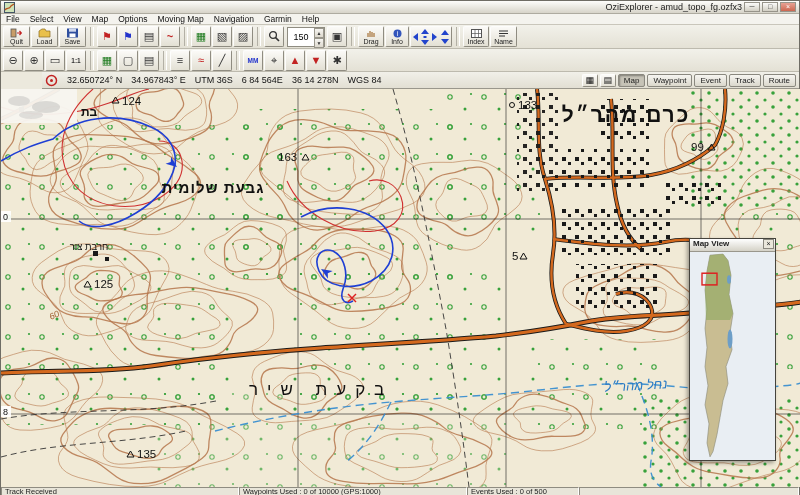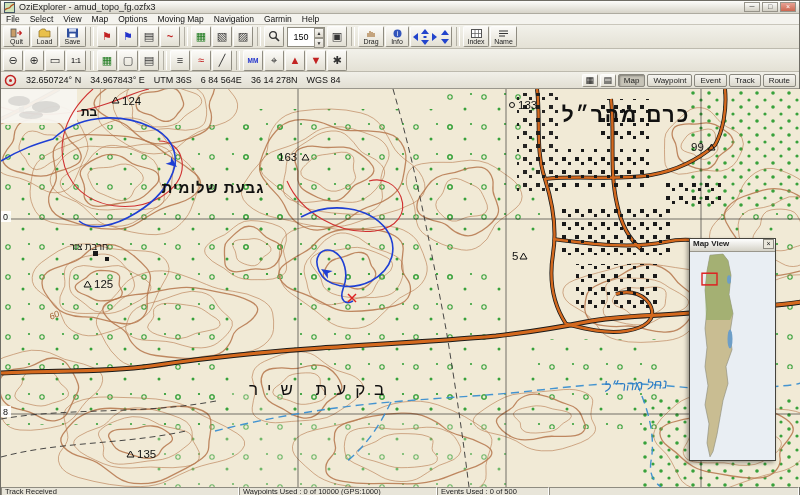--- a/index.html
+++ b/index.html
@@ -1,20 +1,20 @@
 <!DOCTYPE html>
 <html><head>
 <meta charset="utf-8">
 <style>
   *{margin:0;padding:0;box-sizing:border-box;font-family:"Liberation Sans","DejaVu Sans",sans-serif;}
   html,body{width:800px;height:495px;overflow:hidden;background:#888;}
   .window{width:800px;height:495px;display:flex;flex-direction:column;background:#ece9dd;border:1px solid #6f6d65;}
   
   .titlebar{height:13px;background:linear-gradient(#fdfdfb,#d7d4c9);display:flex;align-items:center;padding:0 3px;border-bottom:1px solid #aeaba0;flex:0 0 13px;}
-  .titlebar .title{font-size:9px;color:#1c1c1c;margin-left:4px;flex:1;white-space:nowrap;overflow:hidden;}
+  .titlebar .title{font-size:9px;color:#1c1c1c;margin-left:4px;flex:1;white-space:nowrap;overflow:hidden;text-align:right;}
   .winbtn{width:16px;height:10px;margin-left:2px;border:1px solid #97948a;background:linear-gradient(#fbfbf9,#d2cfc3);font-size:7px;line-height:8px;text-align:center;color:#333;cursor:default;}
   .winbtn.close{background:linear-gradient(#e7a294,#cc6750);color:#fff;}
   
   .menubar{height:11px;background:#f4f3ee;display:flex;align-items:center;border-bottom:1px solid #c9c6bb;flex:0 0 11px;}
   .menuitem{font-size:8.5px;line-height:11px;padding:0 5px;color:#111;}
   
   .toolbar{display:flex;align-items:center;padding:1px 2px;background:linear-gradient(#f2f1ea,#e4e1d5);border-bottom:1px solid #bdbaae;}
   .tb1{height:24px;flex:0 0 24px;}
   .tb2{height:23px;flex:0 0 23px;}
   .btn3d{background:linear-gradient(180deg,#fbfaf7,#e3e0d4);border:1px solid;border-color:#fdfdfc #8f8c81 #8f8c81 #fdfdfc;border-radius:2px;display:flex;align-items:center;justify-content:center;cursor:default;}
@@ -22,21 +22,21 @@
   .tb-big .lbl{font-size:7px;line-height:7px;color:#222;}
   .tb-sm{width:20px;height:21px;margin-right:1px;font-size:11px;line-height:11px;}
   .tb-sm.mini{font-size:6.5px;font-weight:bold;}
   .sep{width:4px;height:19px;border-left:1px solid #b3b0a5;border-right:1px solid #fff;margin:0 3px;}
   .red{color:#c22222;} .blue{color:#2233cc;} .green{color:#1d7a1d;} .dark{color:#333;}
   .spin{width:38px;height:20px;display:flex;margin:0 2px;border:1px solid #8f8c81;background:#fff;}
   .spinval{flex:1;font-size:9px;line-height:18px;text-align:center;}
   .spinbtns{width:10px;display:flex;flex-direction:column;}
   .sb{flex:1;font-size:5px;line-height:8px;text-align:center;background:linear-gradient(#f6f5f1,#ddd9cd);border:1px solid #9a978c;color:#333;}
   
-  .coordbar{height:17px;flex:0 0 17px;display:flex;align-items:center;background:linear-gradient(#f1f0e9,#e2dfd3);border-bottom:1px solid #9a978c;font-size:9px;color:#111;padding:0 3px;column-gap:9px;white-space:nowrap;}
+  .coordbar{height:17px;flex:0 0 17px;display:flex;align-items:center;background:linear-gradient(#f1f0e9,#e2dfd3);border-bottom:1px solid #9a978c;font-size:9px;color:#111;padding:0 3px;column-gap:9px;white-space:nowrap;margin-left:41px;}
   .coord-right{margin-left:auto;display:flex;align-items:center;column-gap:2px;}
   .ctgl{width:16px;height:13px;font-size:9px;line-height:11px;}
   .modebtn{height:13px;font-size:8px;line-height:11px;padding:0 5px;background:linear-gradient(#f6f5f1,#dbd8cc);border:1px solid #8a887f;border-radius:2px;color:#222;cursor:default;}
   .modebtn.active{background:#c6c3b7;box-shadow:inset 1px 1px 2px rgba(0,0,0,.35);}
   
   .maparea{position:relative;width:800px;height:398px;flex:0 0 398px;overflow:hidden;background:#0f766e;}
   .maparea > svg{display:block;}
   
   .mapview{position:absolute;left:688px;top:149px;width:87px;background:#ece9dd;border:1px solid #45433c;box-shadow:-2px 2px 4px rgba(0,0,0,.35);}
   .mv-title{height:13px;display:flex;align-items:flex-start;background:linear-gradient(#ffffff,#d5d2c7);border-bottom:1px solid #9a978c;font-size:8px;font-weight:bold;padding-left:3px;color:#222;}
@@ -496,17 +496,17 @@
         <path d="M 20,3 L 33,2 L 38,8 L 41,22 L 39,40 L 43,58 L 40,64 L 16,64 L 15,36 L 17,18 Z" fill="#94ab66" opacity="0.7"></path>
         <ellipse cx="39" cy="26" rx="2" ry="4" fill="#6d9ec7"></ellipse>
         <ellipse cx="40" cy="82" rx="2.5" ry="9" fill="#6d9ec7"></ellipse>
         <rect x="12" y="20" width="15" height="11" fill="none" stroke="#dd2222" stroke-width="1.4"></rect>
       </svg>
     </div>
   </div>
 
   <div class="statusbar">
     <div class="spanel" style="width:238px">Track Received</div>
-    <div class="spanel" style="width:198px">Waypoints Used : 0 of 10000  (GPS:1000)</div>
+    <div class="spanel" style="width:228px">Waypoints Used : 0 of 10000  (GPS:1000)</div>
     <div class="spanel" style="width:112px">Events Used : 0 of 500</div>
     <div class="spanel" style="flex:1"></div>
   </div>
 </div>
 
 </body></html>

